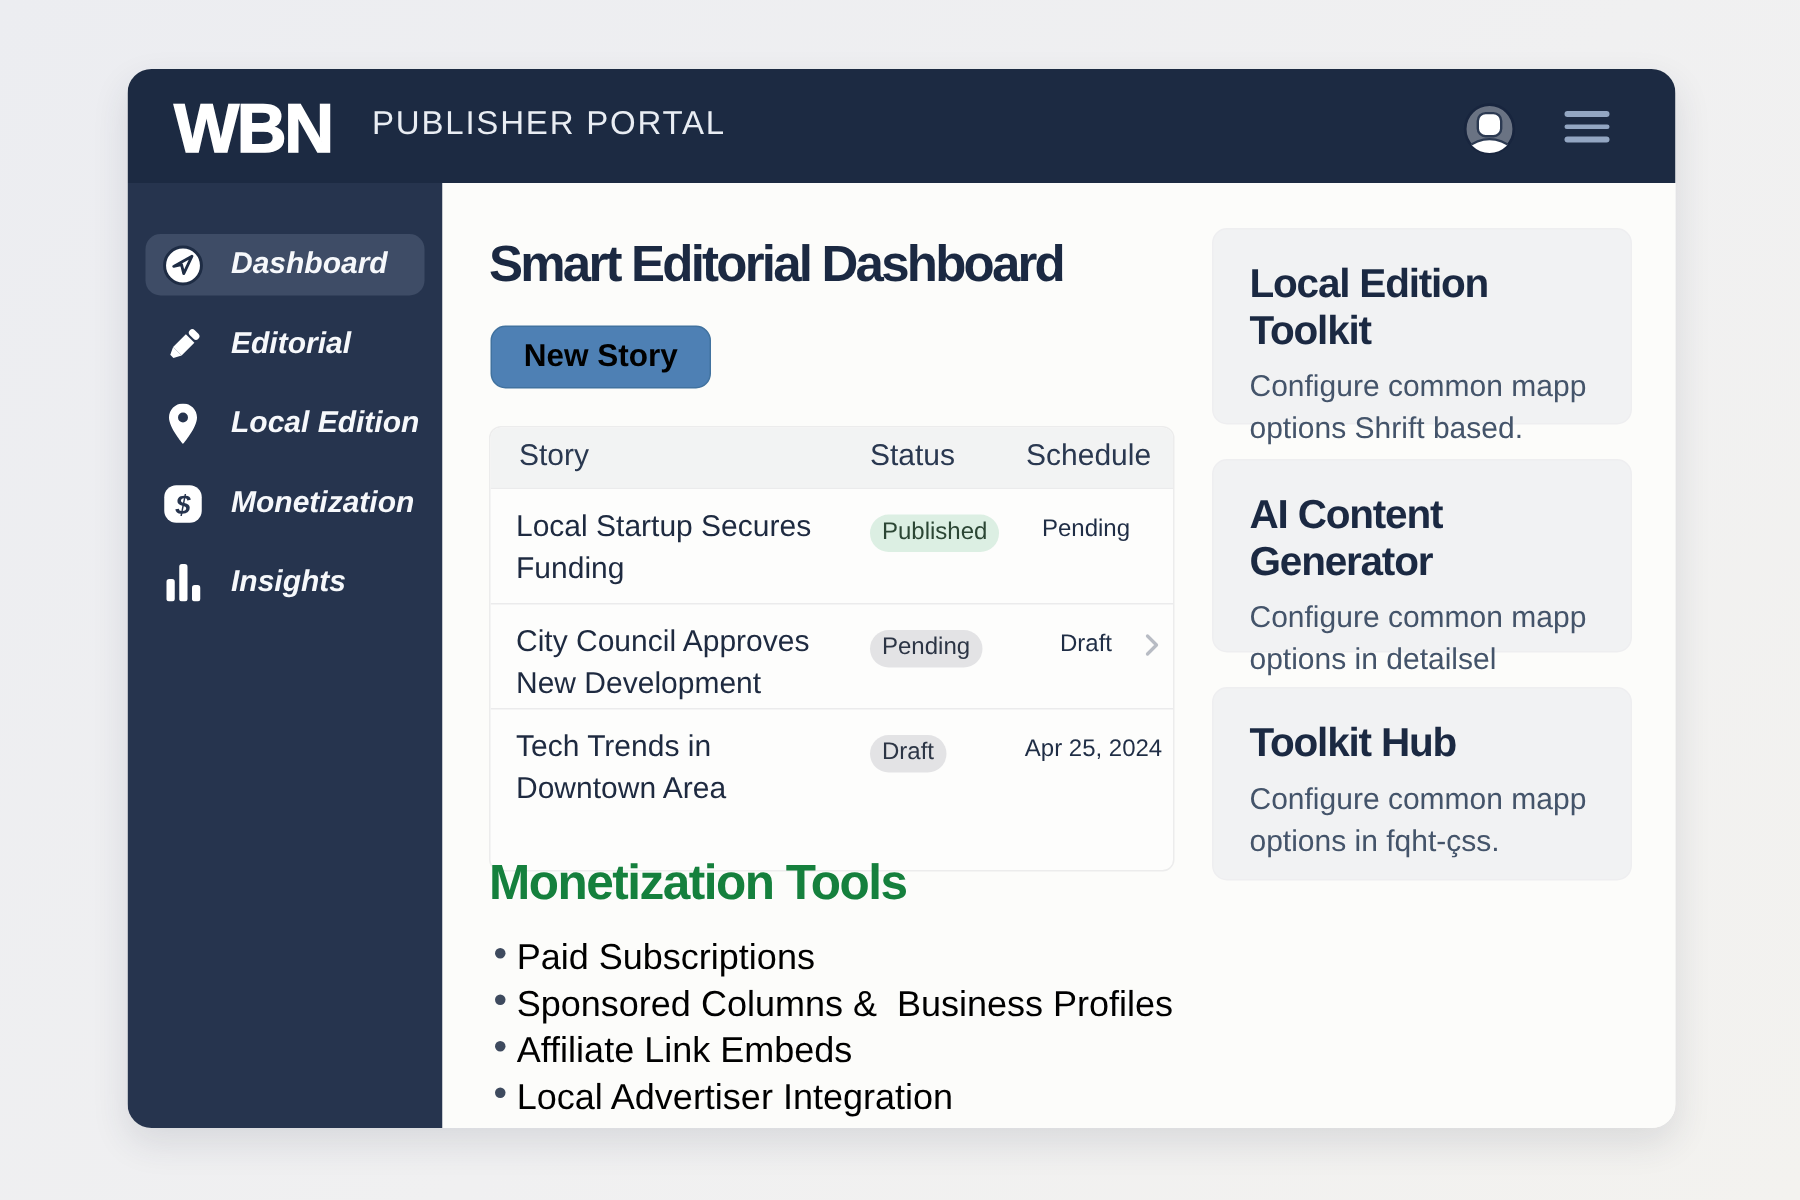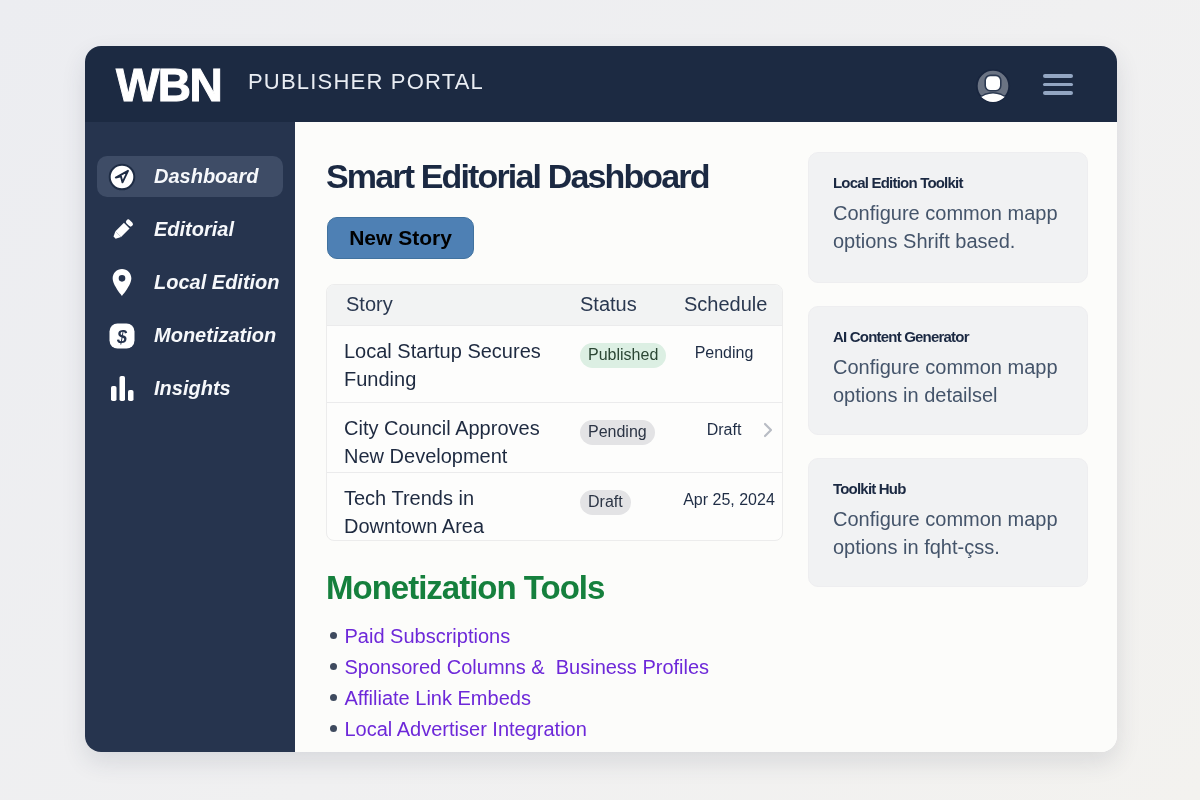--- a/index.html
+++ b/index.html
@@ -42,21 +42,21 @@
 h1 {
   position:absolute; left:31px; top:35px; font-size:34px; color:#1b2942;
   letter-spacing:-1.85px;
 }
 .btn {
   position:absolute; left:32px; top:95px; width:147px; height:42px;
   background:#4e80b4; border:1.5px solid #41729f; border-radius:10px;
   color:#000000; font-size:21px; font-weight:bold; text-align:center; line-height:39px;
 }
 .table {
-  position:absolute; left:31px; top:162px; width:457px; height:257px;
+  position:absolute; left:31px; top:162px; width:457px; height:297px;
   border-radius:8px; overflow:hidden; background:#fdfdfc;
   border:1px solid #ececec;
 }
 .thead { position:absolute; left:0; top:0; right:0; height:40px; background:#f2f3f3;
   color:#2a3850; font-size:20px; }
 .thead span { position:absolute; top:8px; }
 .row { position:absolute; left:0; right:0; border-top:1px solid #ebebec;
   color:#1e2a40; font-size:20px; }
 .r1 { top:40px; height:77px; }
 .r2 { top:117px; height:70px; }
@@ -67,32 +67,32 @@
 .pill.green { background:#dcefe3; color:#2b4634; }
 .pill.gray { background:#e3e3e5; color:#2c3545; }
 .sched { position:absolute; left:339px; width:116px; top:18px; text-align:center;
   font-size:16px; color:#1f2d45; }
 .r3 .sched { padding-left:10px; }
 .chev { position:absolute; left:436px; top:19px; }
 h2 {
   position:absolute; left:31px; top:447px; font-size:33px; color:#15803d;
   letter-spacing:-1.0px;
 }
-.bullets { position:absolute; left:31px; top:503px; font-size:20px; color:#6d28d9; }
+.bullets { position:absolute; left:31px; top:503px; font-size:24px; color:#000000; }
 .bullets div { margin-bottom:10px; position:relative; padding-left:18.5px; height:21px; }
 .bullets div::before {
   content:""; position:absolute; left:4px; top:7px; width:7px; height:7px;
   border-radius:50%; background:#3e4a5e;
 }
 .side { position:absolute; left:513px; top:30px; width:280px; }
 .scard {
   width:280px; border-radius:10px; background:#f1f2f3; margin-bottom:23px;
   padding:21px 10px 0 24px; border:1px solid #eeeef0;
 }
-.scard h3 { font-size:15px; color:#1b2942; margin-bottom:8px; letter-spacing:-0.8px; }
+.scard h3 { font-size:27px; color:#1b2942; margin-bottom:8px; letter-spacing:-0.8px; }
 .scard p { font-size:20px; color:#44546a; line-height:28px; width:240px; }
 .sc1 { height:131px; }
 .sc2 { height:129px; }
 .sc3 { height:129px; }
 </style>
 </head>
 <body>
 <div class="card">
   <div class="sidebar">
     <div class="nav">

